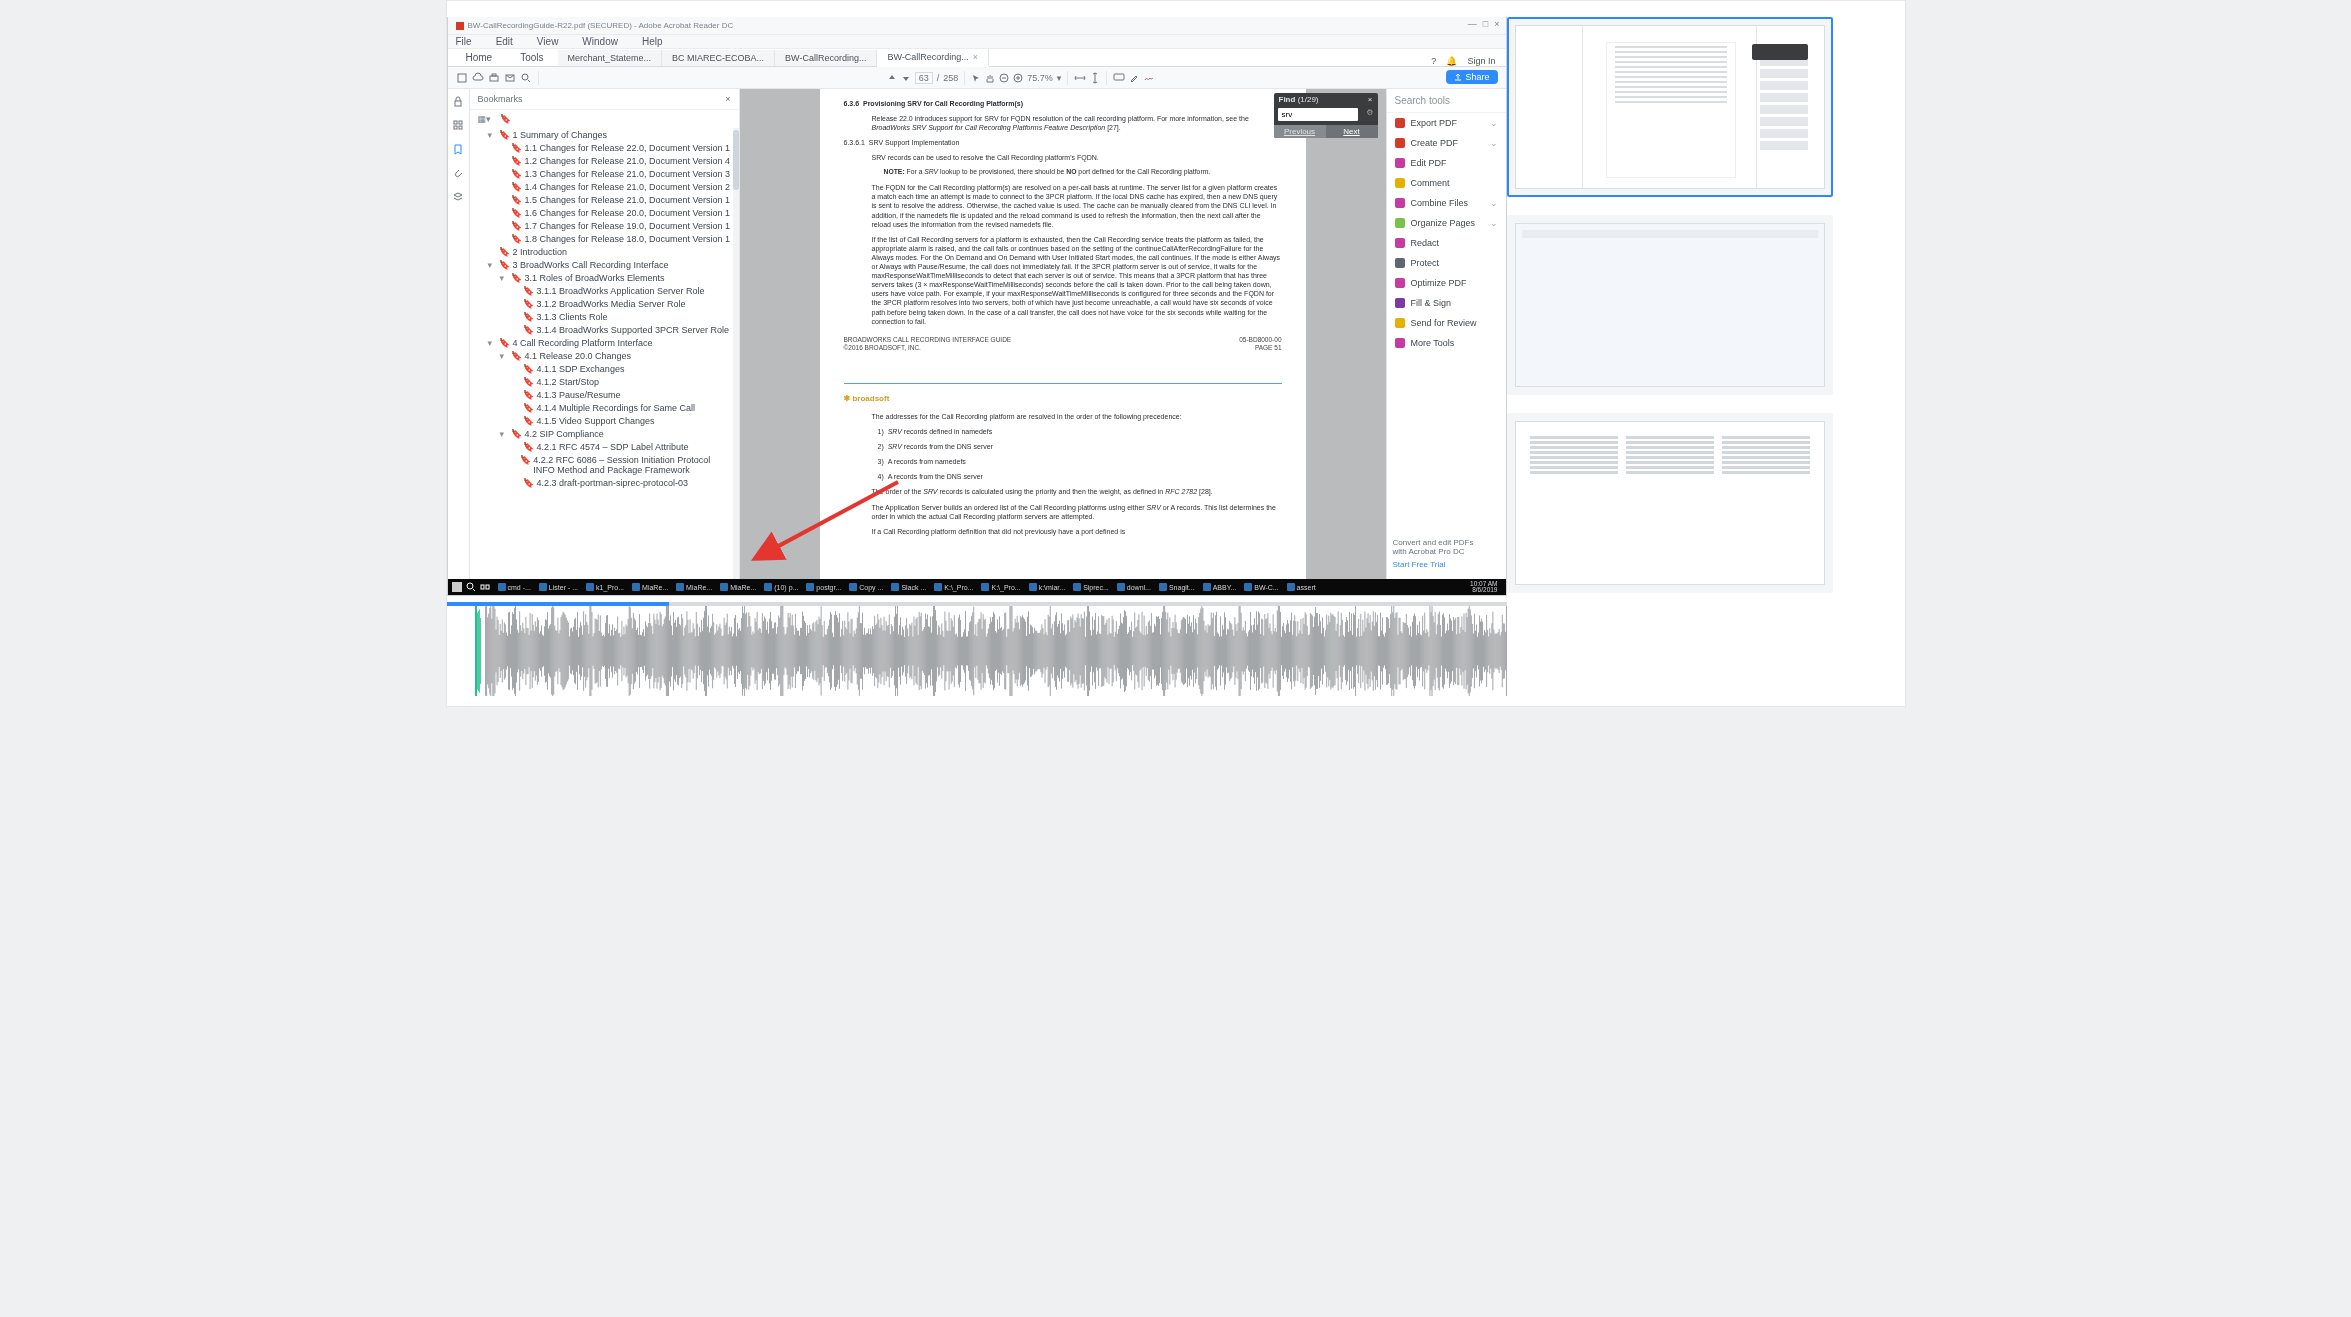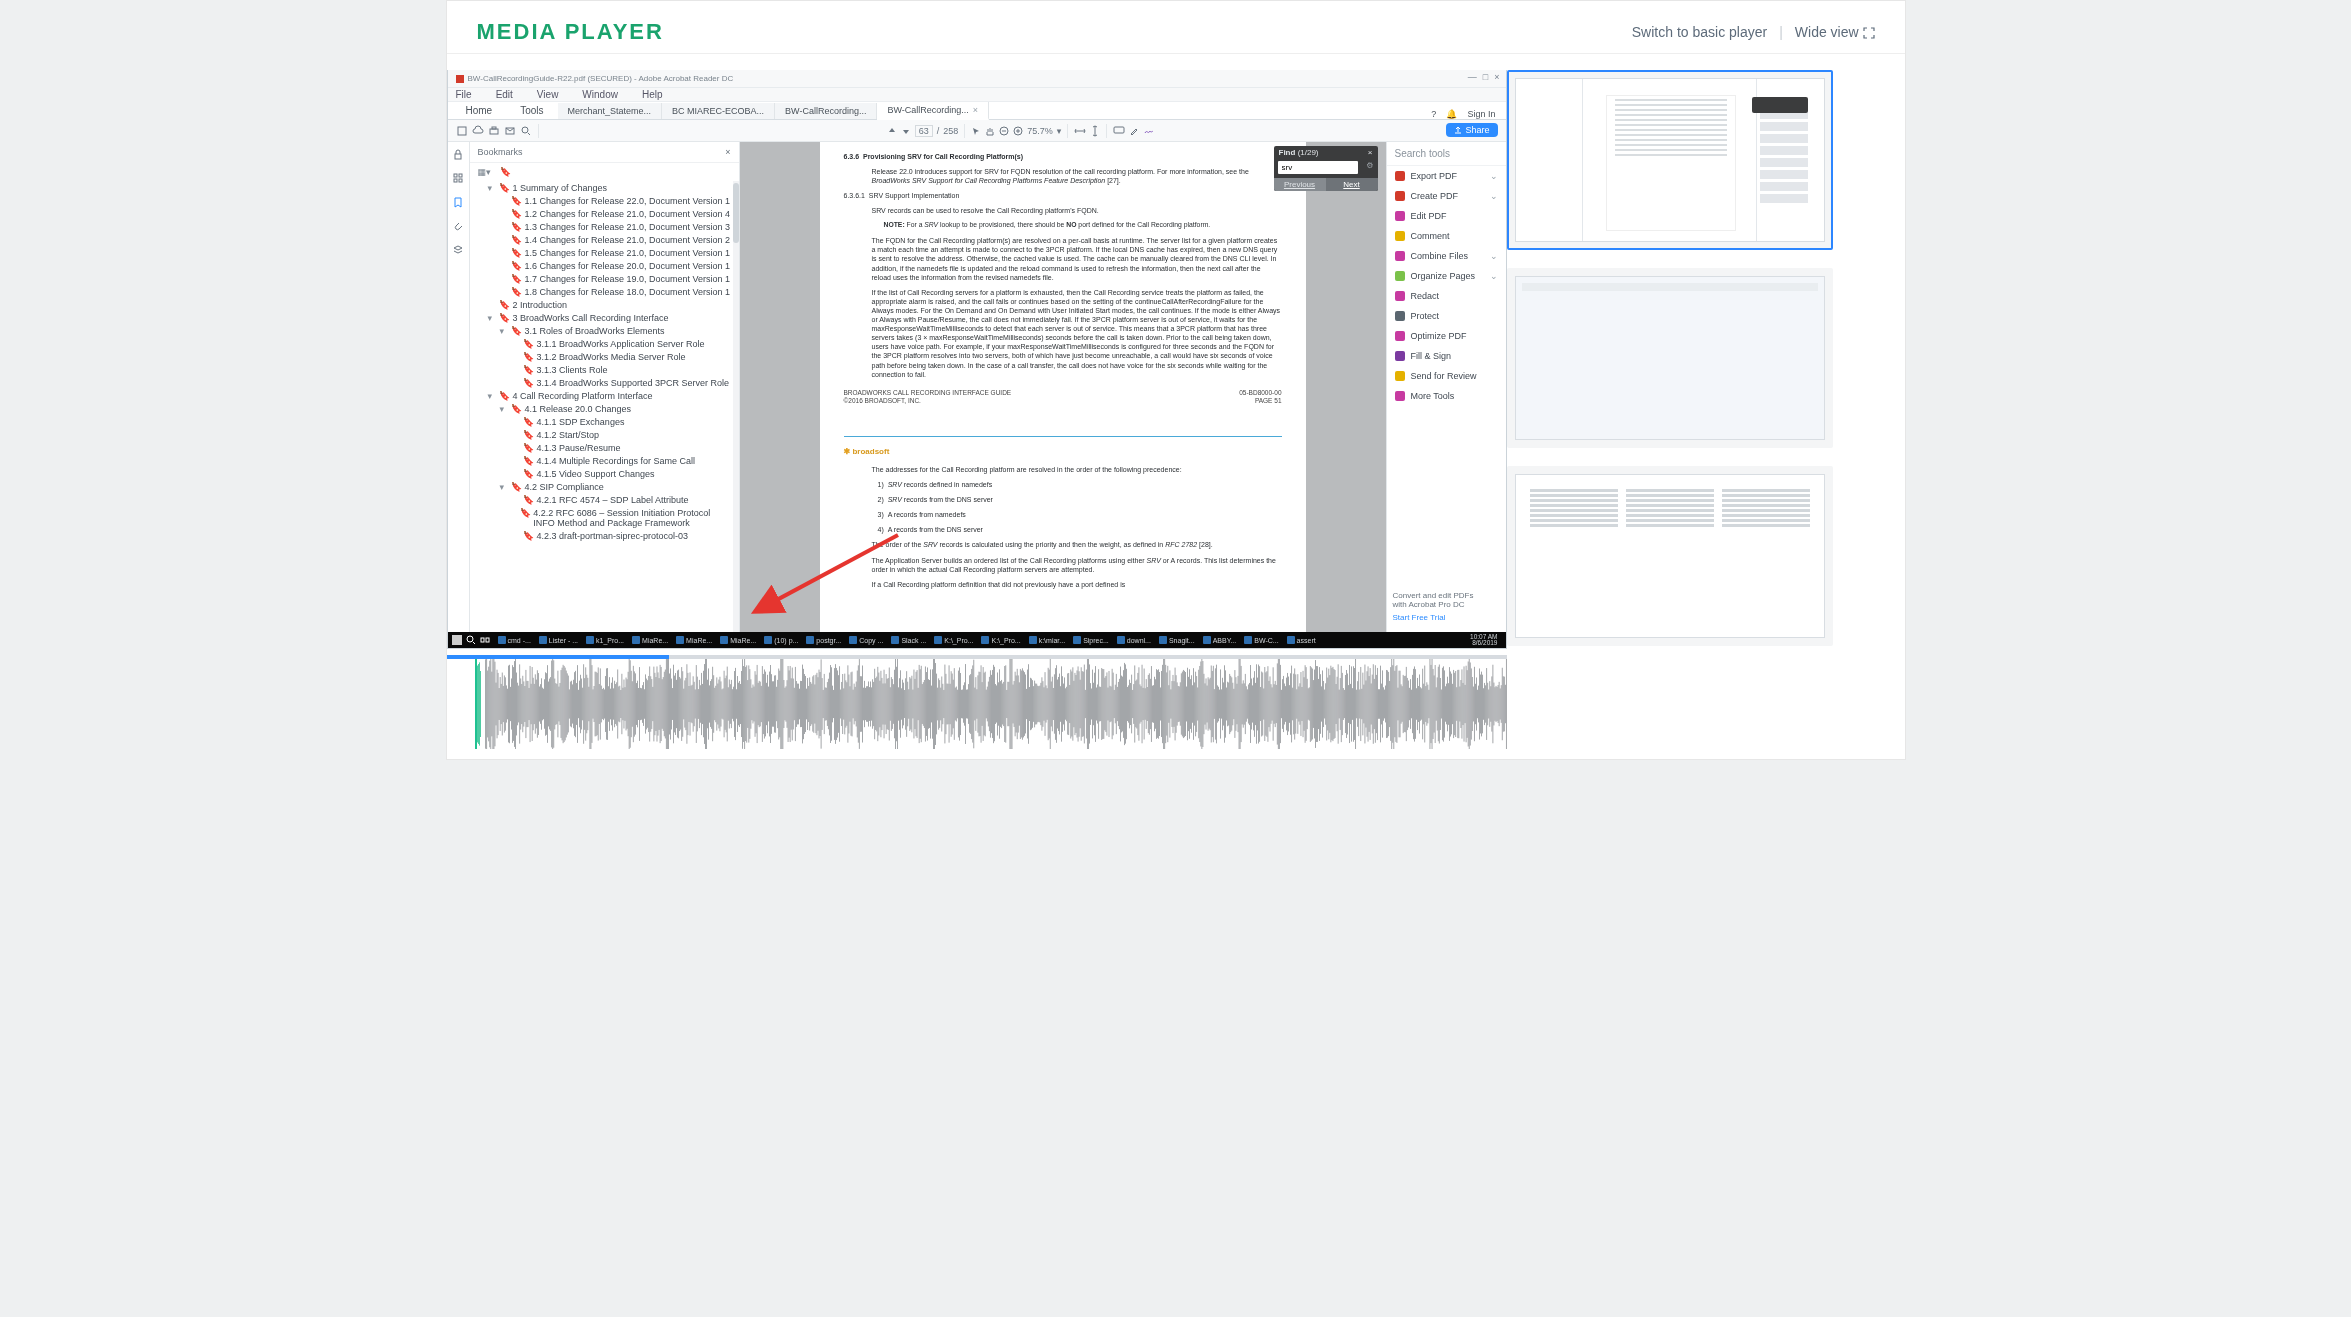--- a/index.html
+++ b/index.html
@@ -106,33 +106,20 @@
   .progress .fill{position:absolute;left:0;top:0;bottom:0;width:21%;background:#2d8cff;}
   .wave{height:90px;position:relative;overflow:hidden;padding-left:28px;}
   .wave svg{width:100%;height:100%;}
   .playhead{position:absolute;left:28px;top:0;bottom:0;width:2px;background:#1fc191;}
 </style>
 </head>
 <body>
 
 <div class="page">
 
-  <div class="topbar">
-    <div class="brand">MEDIA  PLAYER</div>
-    <div class="toplinks">
-      <a>Switch  to  basic  player</a>
-      <span class="divider">|</span>
-      <a class="wide">
-        <span>Wide  view</span>
-        <svg width="12" height="12" viewBox="0 0 12 12">
-            <path d="M1 4V1h3M11 8v3H8M8 1h3v3M1 8v3h3" stroke="#5d6b7a" stroke-width="1.2" fill="none"></path>
-          </svg>
-      </a>
-    </div>
-  </div>
 
   <div class="mainwrap">
 
     <div class="screenshot">
       <div class="win">
 
         <div class="win-title">
           <span class="pdficon"></span>
           <span>BW-CallRecordingGuide-R22.pdf (SECURED) - Adobe Acrobat Reader DC</span>
           <div class="win-ctrls">

